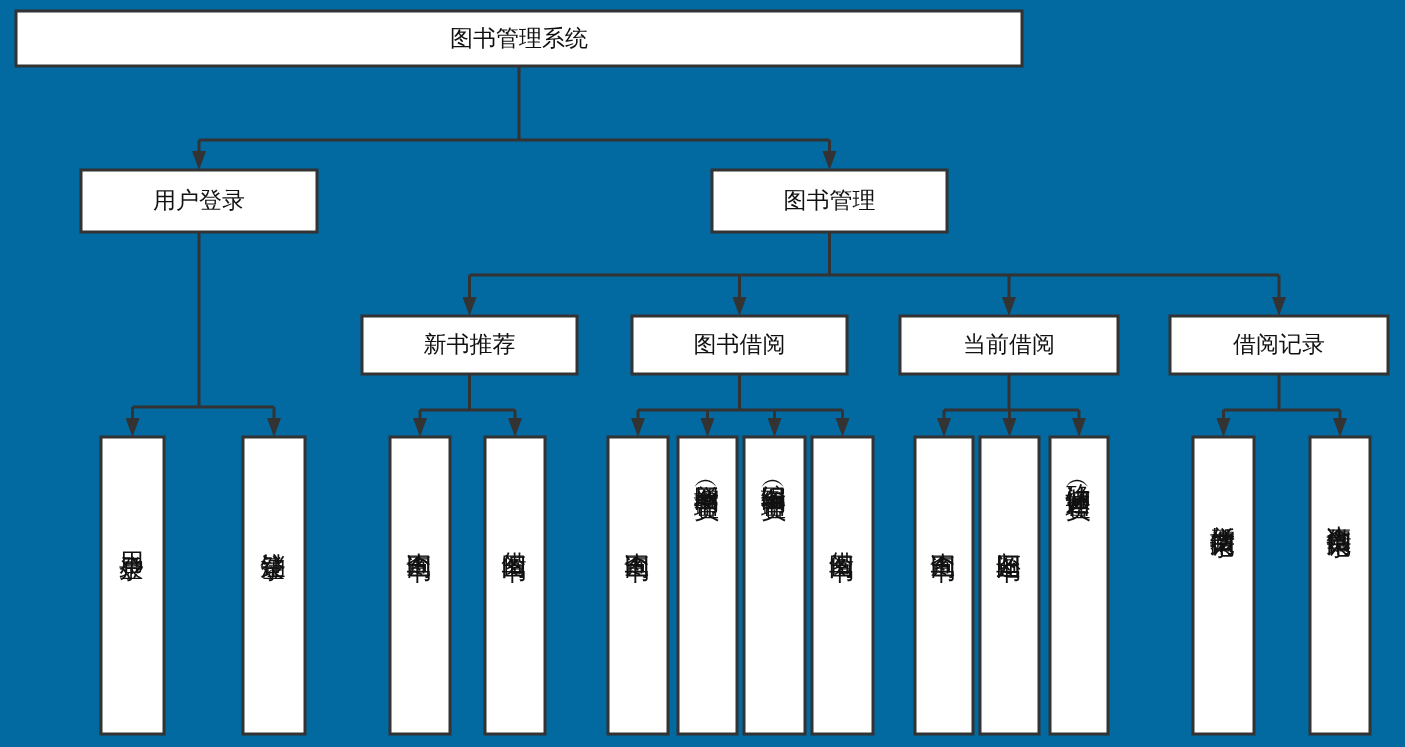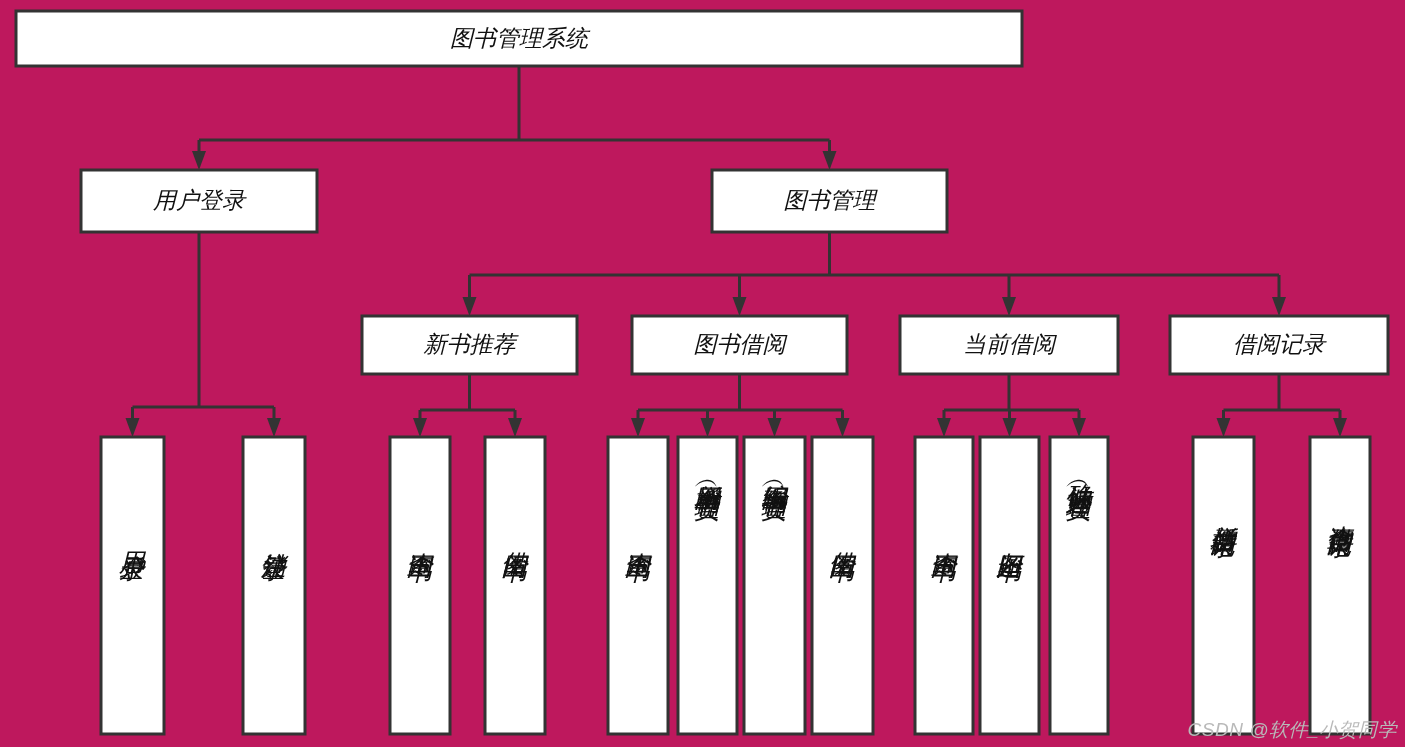--- a/index.html
+++ b/index.html
@@ -11,22 +11,21 @@
     width: 1405px;
     height: 747px;
     font-family: "Liberation Sans", "DejaVu Sans", sans-serif;
     overflow: hidden;
     position: relative;
   }
   #diagram-root {
     position: relative;
     width: 1405px;
     height: 747px;
-    background: #be185d;
-    font-style: italic;
+    background: #0369a1;
   }
   svg#tree-svg {
     position: absolute;
     inset: 0;
     width: 1405px;
     height: 747px;
     display: block;
   }
   .node-rect {
     fill: #ffffff;
@@ -176,14 +175,13 @@
       <div class="node-label-v" style="left: 693.5px; top: 464px; height: 287px;">新增图书（管理员）</div>
       <div class="node-label-v" style="left: 760.5px; top: 464px; height: 287px;">编辑图书（管理员）</div>
       <div class="node-label-v" style="left: 828.5px; top: 531.5px; height: 287px;">借阅图书</div>
       <div class="node-label-v" style="left: 930px; top: 531.5px; height: 287px;">查询图书</div>
       <div class="node-label-v" style="left: 995.5px; top: 531.5px; height: 287px;">归还图书</div>
       <div class="node-label-v" style="left: 1065px; top: 464px; height: 287px;">确认归还（管理员）</div>
       <div class="node-label-v" style="left: 1209.5px; top: 504.5px; height: 287px;">新增借阅记录</div>
       <div class="node-label-v" style="left: 1326px; top: 504.5px; height: 287px;">查询借阅记录</div>
     </div>
 
-  <div class="watermark">CSDN @软件_小贺同学</div>
 </div>
 
 </body></html>

